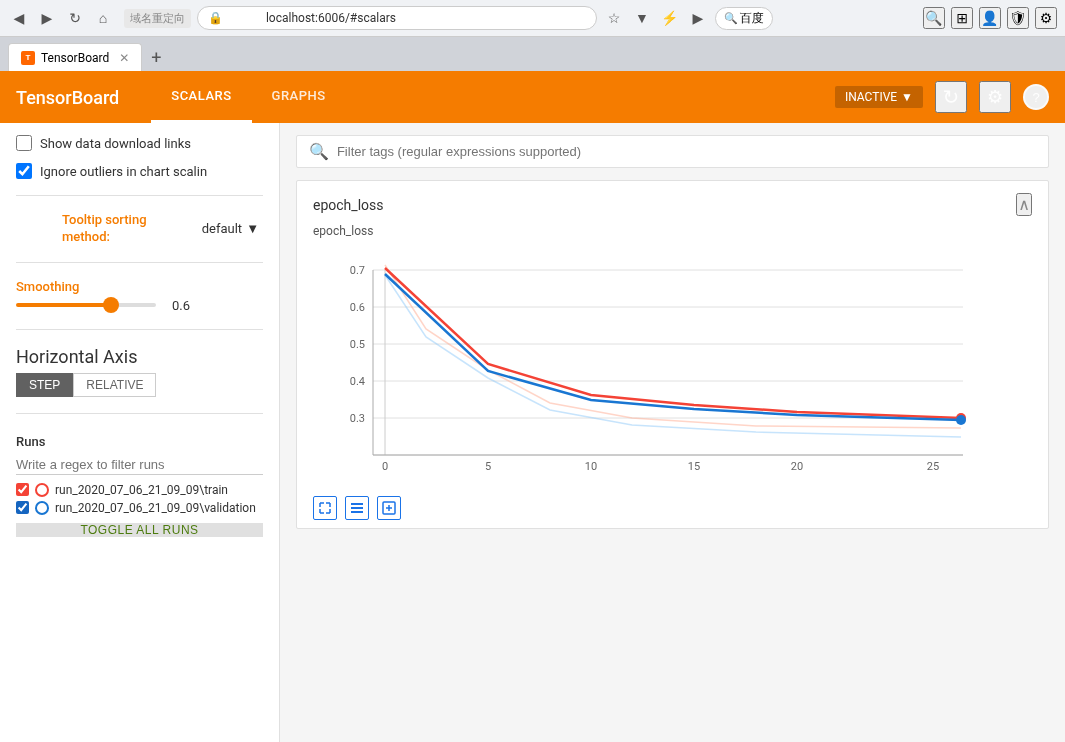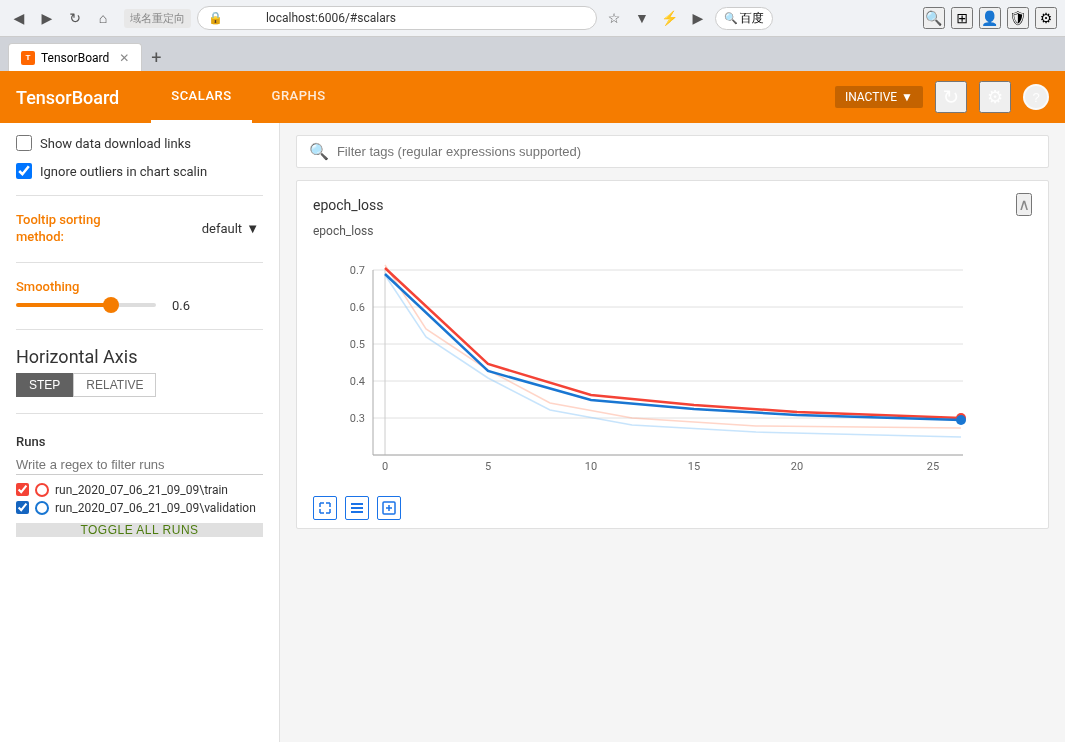--- a/index.html
+++ b/index.html
@@ -32,21 +32,21 @@
     .header-icon-btn { color: rgba(255,255,255,0.9); font-size: 18px; cursor: pointer; width: 32px; height: 32px; display: flex; align-items: center; justify-content: center; }
 
     
     .main-layout { display: flex; height: calc(742px - 52px - 34px - 36px); }
 
     
     .sidebar { width: 280px; background: white; border-right: 1px solid #e0e0e0; padding: 12px 16px; display: flex; flex-direction: column; gap: 12px; overflow-y: auto; }
     .checkbox-row { display: flex; align-items: center; gap: 8px; font-size: 13px; color: #333; }
     .checkbox-row input[type=checkbox] { width: 16px; height: 16px; }
     .divider { height: 1px; background: #e0e0e0; margin: 4px 0; }
-    .tooltip-row { display: flex; align-items: center; gap: 8px; }
+    .tooltip-row { display: flex; align-items: center; gap: 8px; margin-left: 46px; }
     .tooltip-label { font-size: 13px; color: #f57c00; font-weight: 500; line-height: 1.3; flex: 1; }
     .tooltip-select { display: flex; align-items: center; gap: 4px; font-size: 13px; color: #333; cursor: pointer; padding: 2px 4px; }
     .smoothing-label { font-size: 13px; color: #f57c00; font-weight: 500; }
     .slider-row { display: flex; align-items: center; gap: 8px; margin-top: 4px; }
     .slider { -webkit-appearance: none; width: 140px; height: 4px; background: linear-gradient(to right, #f57c00 70%, #ddd 70%); border-radius: 2px; outline: none; }
     .slider::-webkit-slider-thumb { -webkit-appearance: none; width: 16px; height: 16px; border-radius: 50%; background: #f57c00; cursor: pointer; }
     .slider-value { font-size: 13px; color: #333; margin-left: 8px; }
     .h-axis-label { font-size: 18px; color: #333; margin-bottom: 6px; }
     .axis-btns { display: flex; gap: 0; }
     .axis-btn { padding: 4px 12px; font-size: 12px; font-weight: 500; cursor: pointer; border: 1px solid #ccc; background: white; color: #666; }

